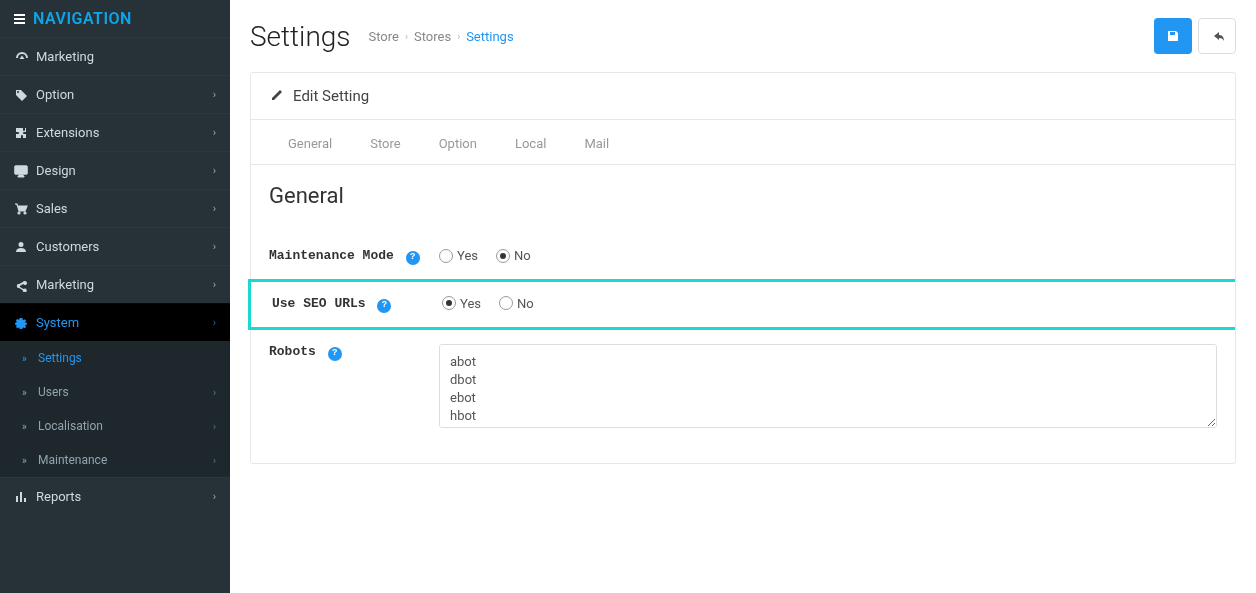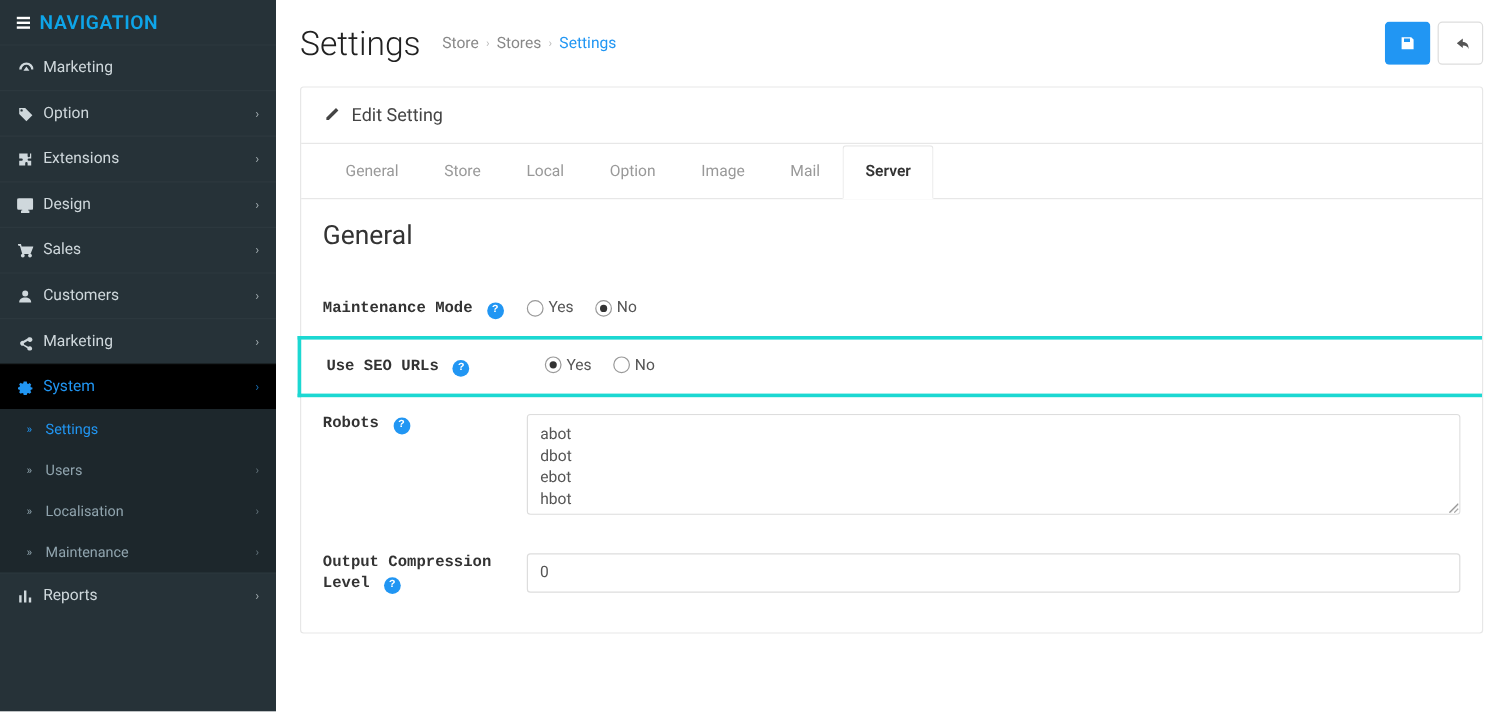--- a/index.html
+++ b/index.html
@@ -255,25 +255,23 @@
       <div class="panel-head">
         <svg width="14" height="14" viewBox="0 0 14 14">
             <use href="#i-pencil"></use>
           </svg>
         <span>Edit Setting</span>
       </div>
 
       <div class="tabs">
         <div class="tab">General</div>
         <div class="tab">Store</div>
+        <div class="tab">Option</div>
         <div class="tab">Local</div>
-        <div class="tab">Option</div>
-        <div class="tab">Image</div>
         <div class="tab">Mail</div>
-        <div class="tab active">Server</div>
       </div>
 
       <div class="panel-body">
         <h3>General</h3>
 
         <div class="form-row">
           <div class="lbl">
             <span>Maintenance Mode</span>
             <span class="help">?</span>
           </div>
@@ -287,21 +285,21 @@
                 <span class="ring">
                     <span class="dot"></span>
                   </span>
                 <span>No</span>
               </label>
             </div>
           </div>
         </div>
 
         <div class="highlighted">
-          <div class="form-row" style="padding:6px 0;gap:12px;">
+          <div class="form-row" style="padding:6px 0;">
             <div class="lbl">
               <span>Use SEO URLs</span>
               <span class="help">?</span>
             </div>
             <div class="ctrl">
               <div class="radios">
                 <label class="radio checked">
                   <span class="ring">
                       <span class="dot"></span>
                     </span>
@@ -324,26 +322,17 @@
           <div class="ctrl">
             <textarea class="form-control" style="">abot
 dbot
 ebot
 hbot
 kbot
 lbot</textarea>
           </div>
         </div>
 
-        <div class="form-row">
-          <div class="lbl">
-            <span>Output Compression Level</span>
-            <span class="help">?</span>
-          </div>
-          <div class="ctrl">
-            <input class="form-control" value="0" style="">
-          </div>
-        </div>
 
       </div>
     </div>
   </div>
 </div>
 
 </body></html>

